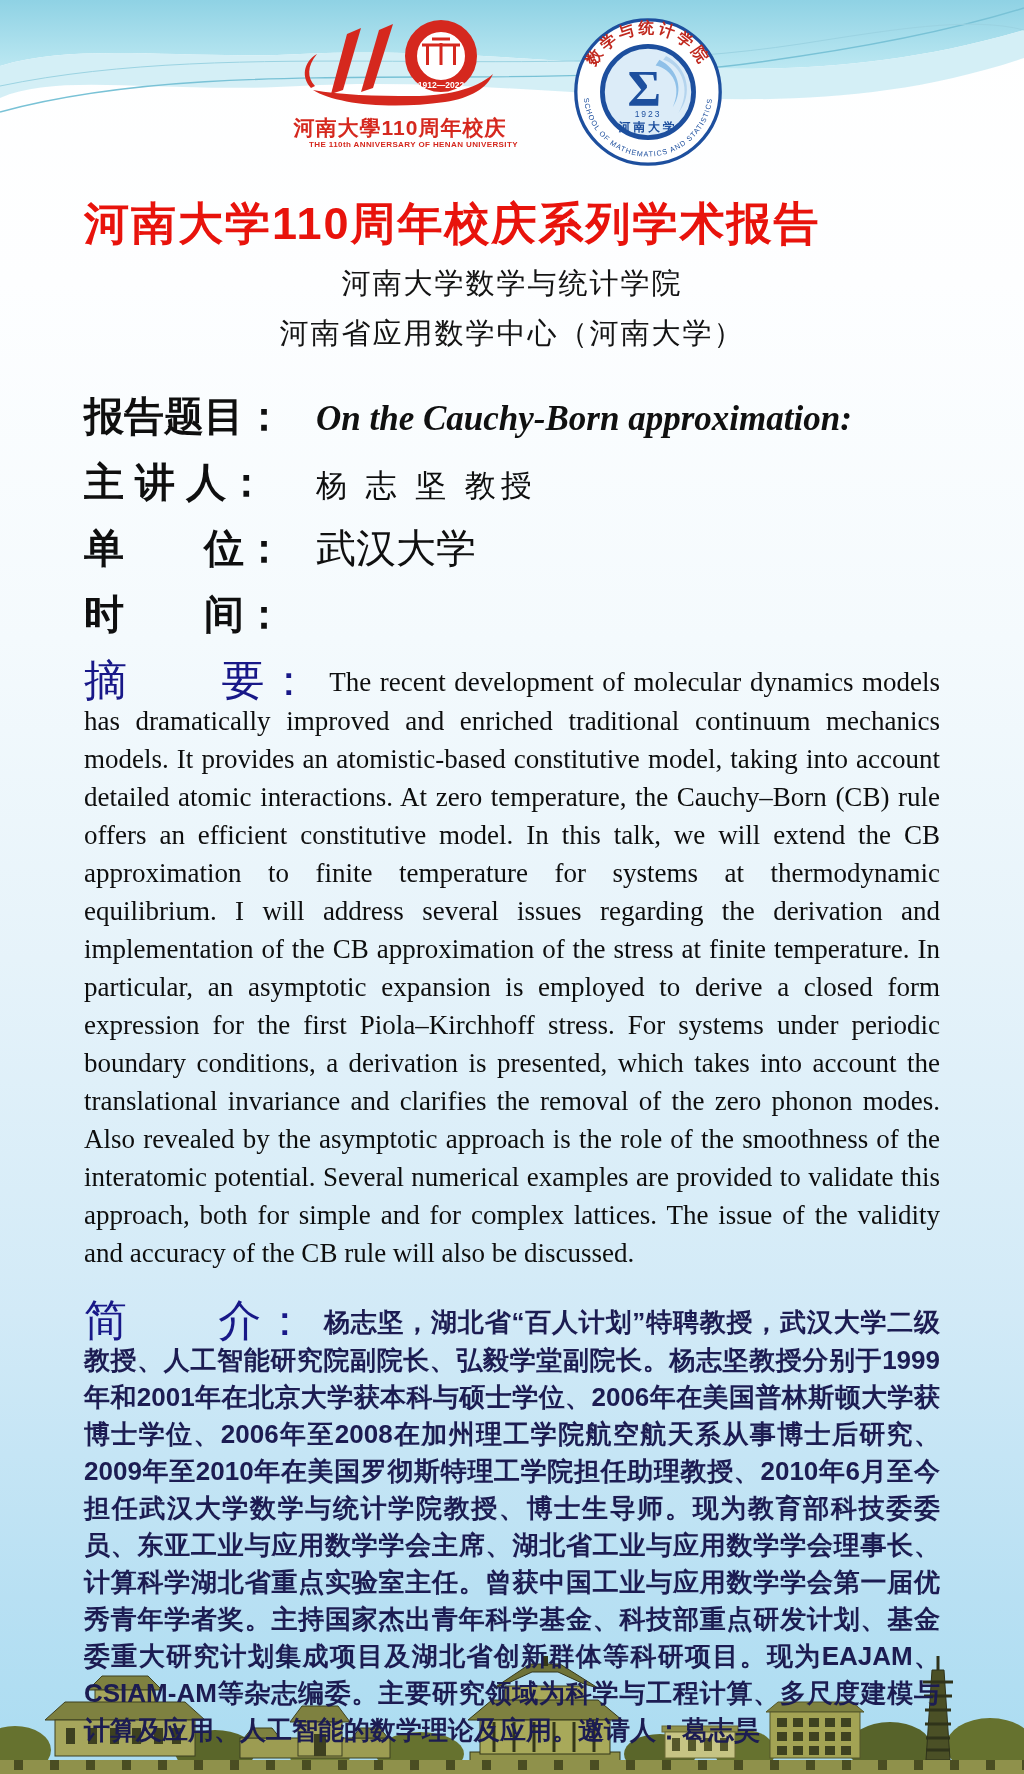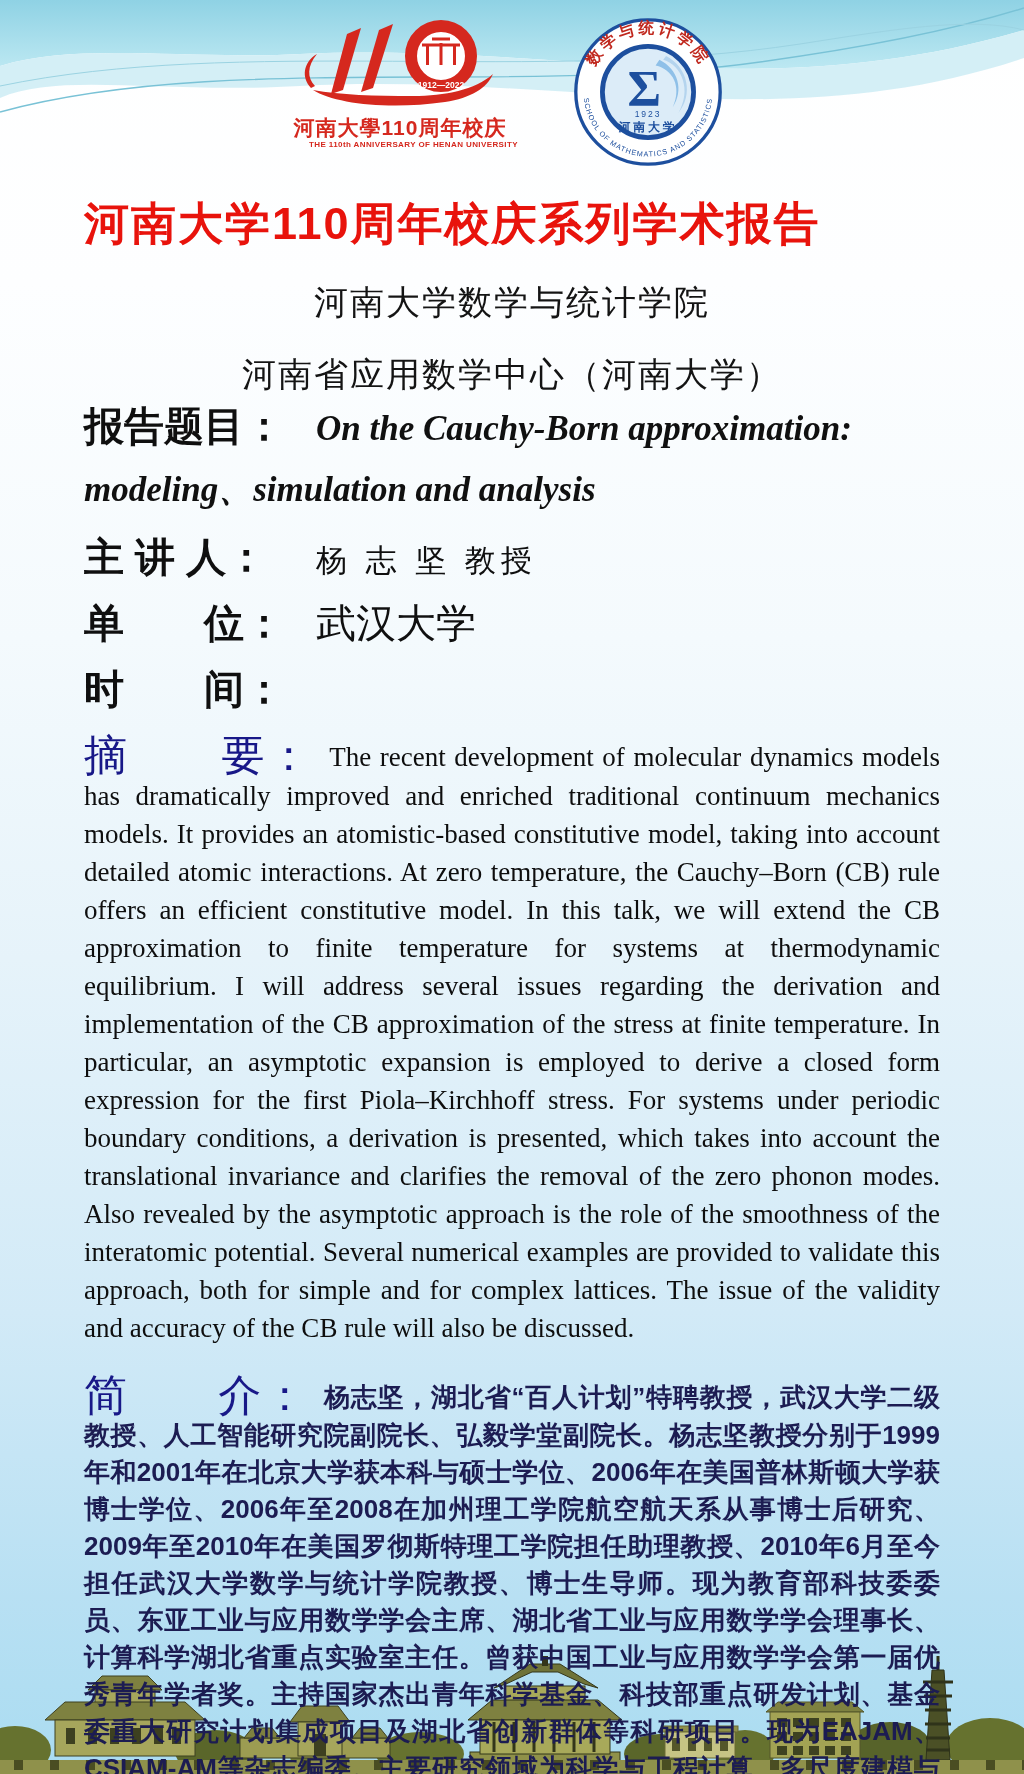--- a/index.html
+++ b/index.html
@@ -17,24 +17,24 @@
 
   
   .logos{display:flex;justify-content:center;align-items:flex-start;gap:54px;height:150px;margin-left:-18px;}
   .logo-left{width:236px;text-align:center;}
   .logo-left .cn{color:#d5281e;font-weight:bold;font-size:21px;letter-spacing:1px;line-height:1.15;}
   .logo-left .en{color:#d5281e;font-weight:bold;font-size:8px;letter-spacing:.4px;line-height:1.3;text-align:right;}
   .logo-right{width:152px;}
 
   
   .main-title{margin-top:28px;text-align:left;color:#e8130c;font-weight:bold;font-size:45px;letter-spacing:2px;white-space:nowrap;}
-  .subtitle{margin-top:26px;text-align:center;color:#141414;font-size:34px;letter-spacing:2px;font-weight:500;white-space:nowrap;}
-
-  
-  .info{margin-top:2px;}
+  .subtitle{margin-top:10px;text-align:center;color:#141414;font-size:29px;letter-spacing:2px;font-weight:500;white-space:nowrap;}
+
+  
+  .info{margin-top:36px;}
   .row{display:flex;align-items:baseline;line-height:1.32;margin-bottom:13px;}
   .lab{flex:none;width:232px;font-weight:bold;color:#0f0f0f;font-size:40px;white-space:nowrap;}
   .v-title{font-family:"Liberation Serif",serif;font-style:italic;font-weight:bold;font-size:35px;color:#101010;white-space:nowrap;}
   .title-line2{margin:4px 0 18px 0;}
   .v-speaker{font-weight:normal;font-size:31px;color:#0f0f0f;letter-spacing:5px;white-space:nowrap;}
   .v-serif{font-family:"Liberation Serif",serif;font-size:40px;color:#101010;white-space:nowrap;}
 
   
   .para{text-align:justify;}
   .abstract{margin-top:18px;font-family:"Liberation Serif",serif;font-size:27px;line-height:38px;color:#0e0e0e;}
@@ -107,21 +107,20 @@
 
     <div class="main-title">河南大学110周年校庆系列学术报告</div>
     <div class="subtitle">河南大学数学与统计学院</div>
     <div class="subtitle">河南省应用数学中心（河南大学）</div>
 
     <div class="info">
       <div class="row">
         <span class="lab">报告题目：</span>
         <span class="v-title">On the Cauchy-Born approximation:</span>
       </div>
-      <div class="v-title title-line2">modeling、simulation and analysis</div>
 
       <div class="row">
         <span class="lab">主 讲 人：</span>
         <span class="v-speaker">杨 志 坚 教授</span>
       </div>
       <div class="row">
         <span class="lab">单　　位：</span>
         <span class="v-serif">武汉大学</span>
       </div>
       <div class="row">

